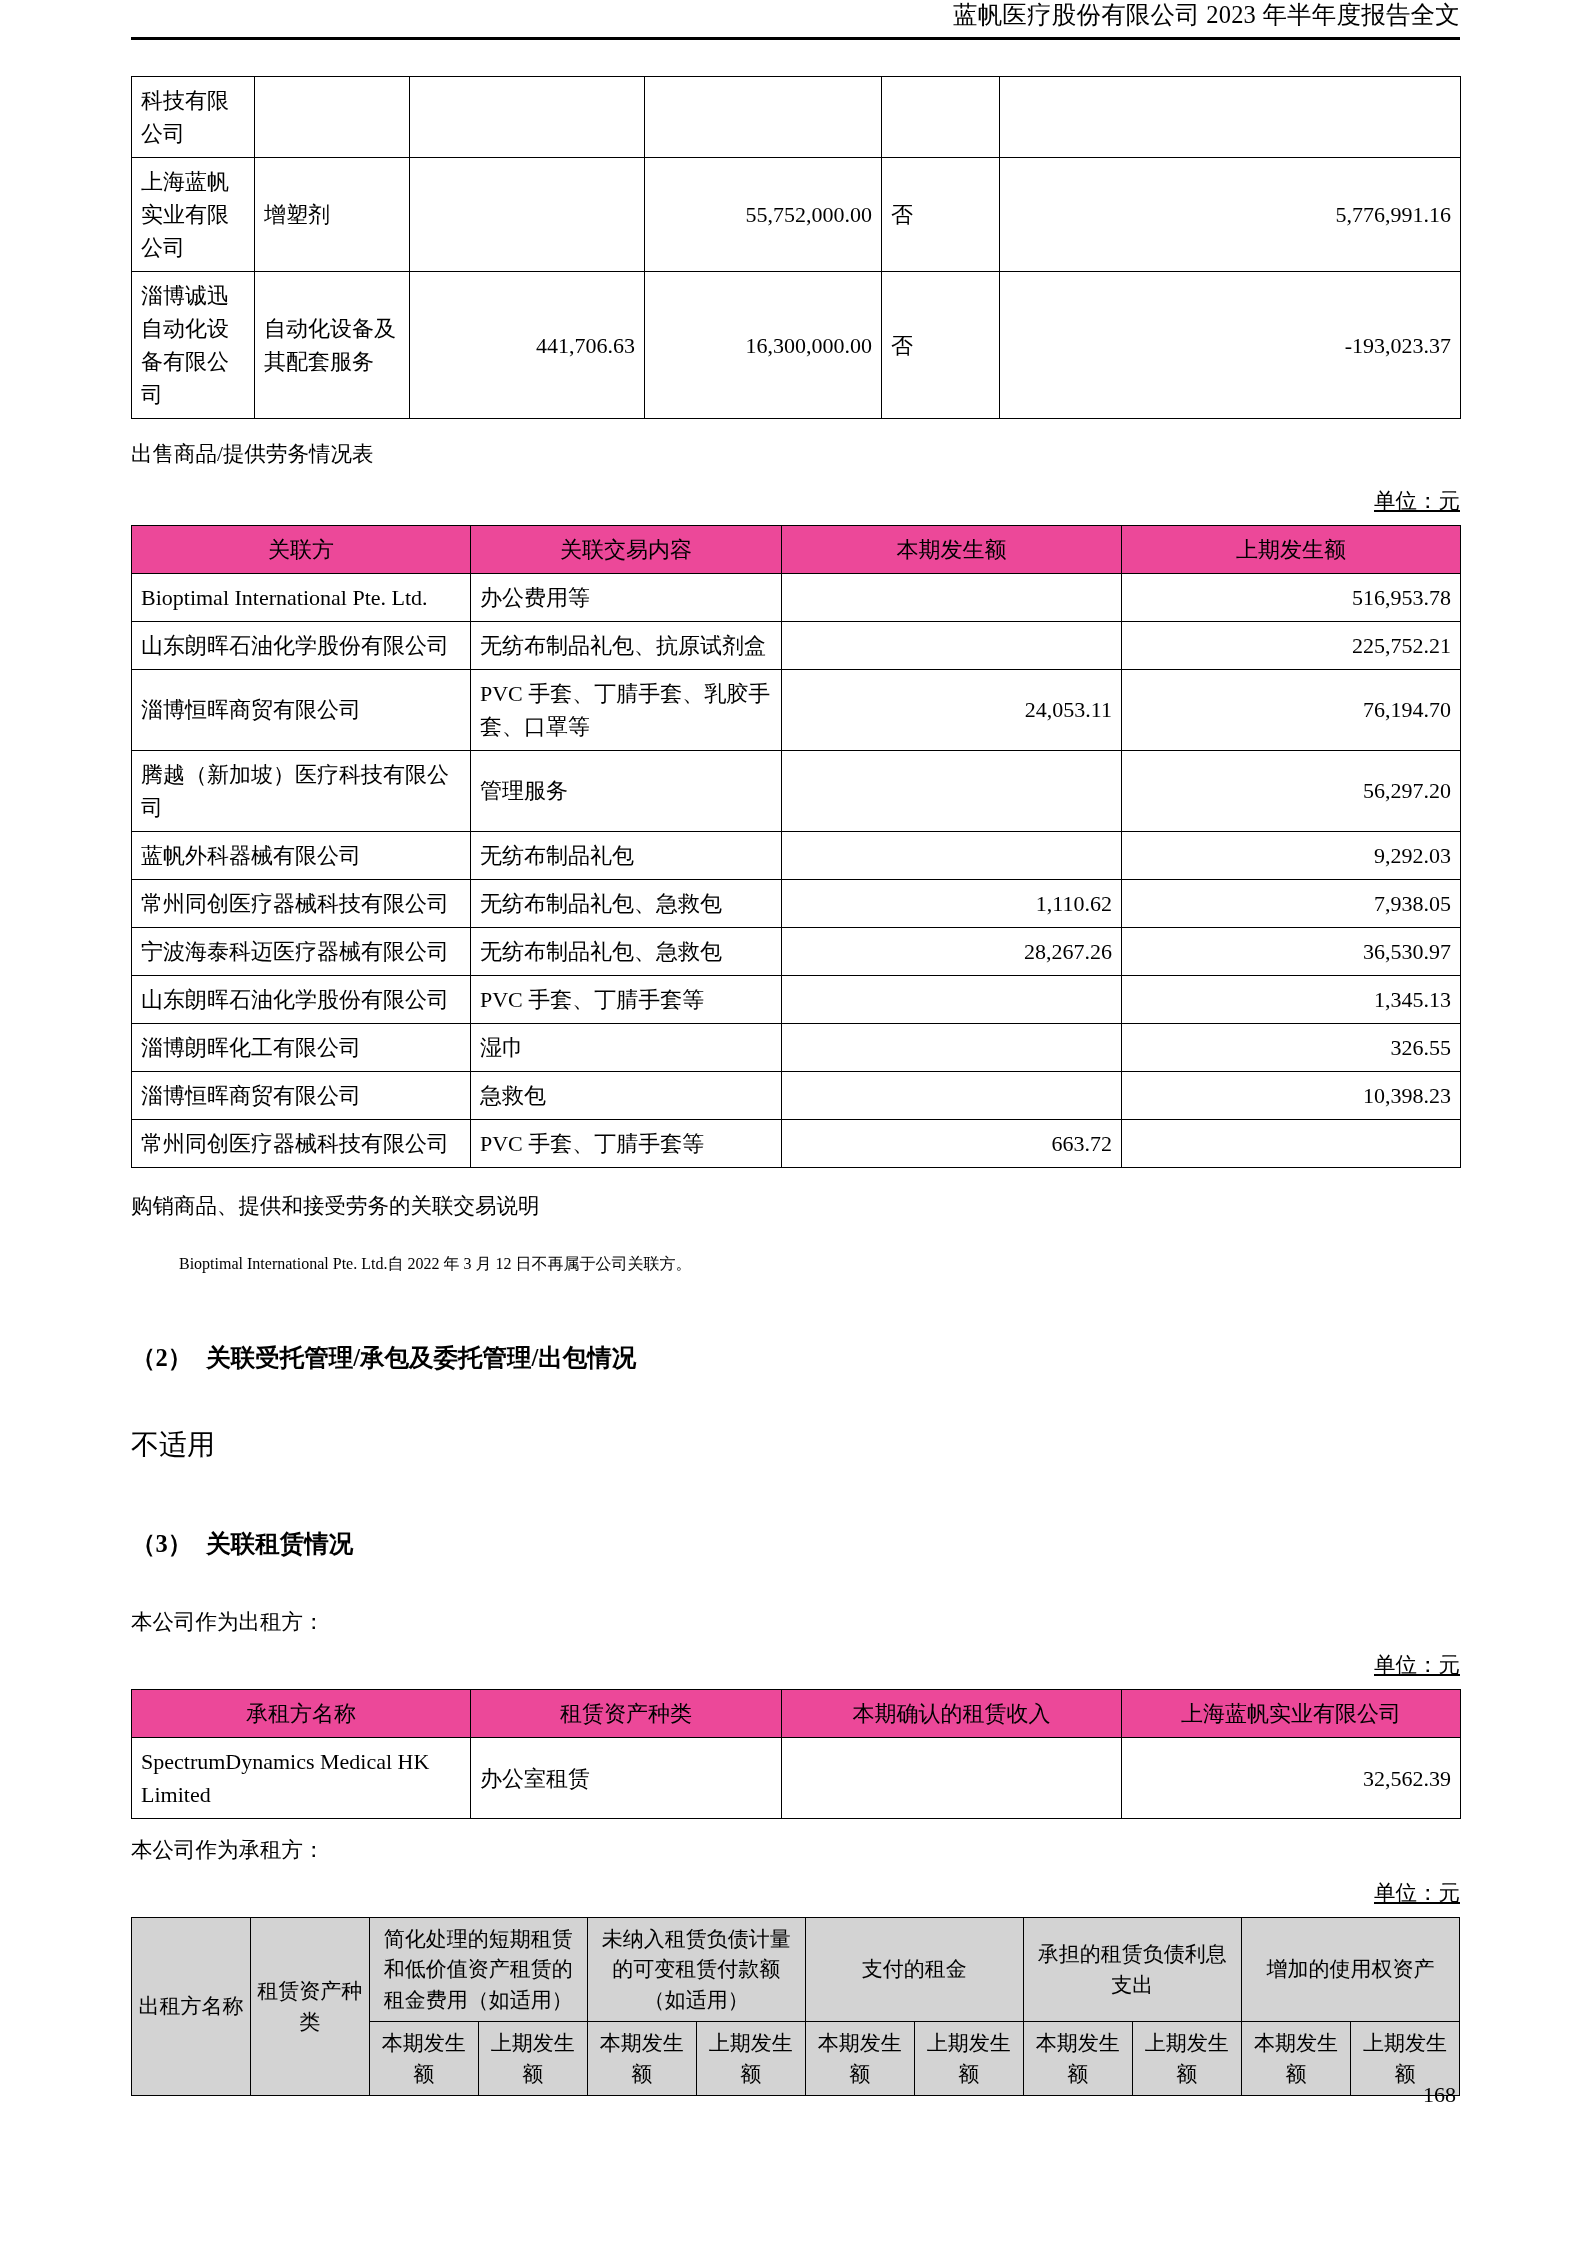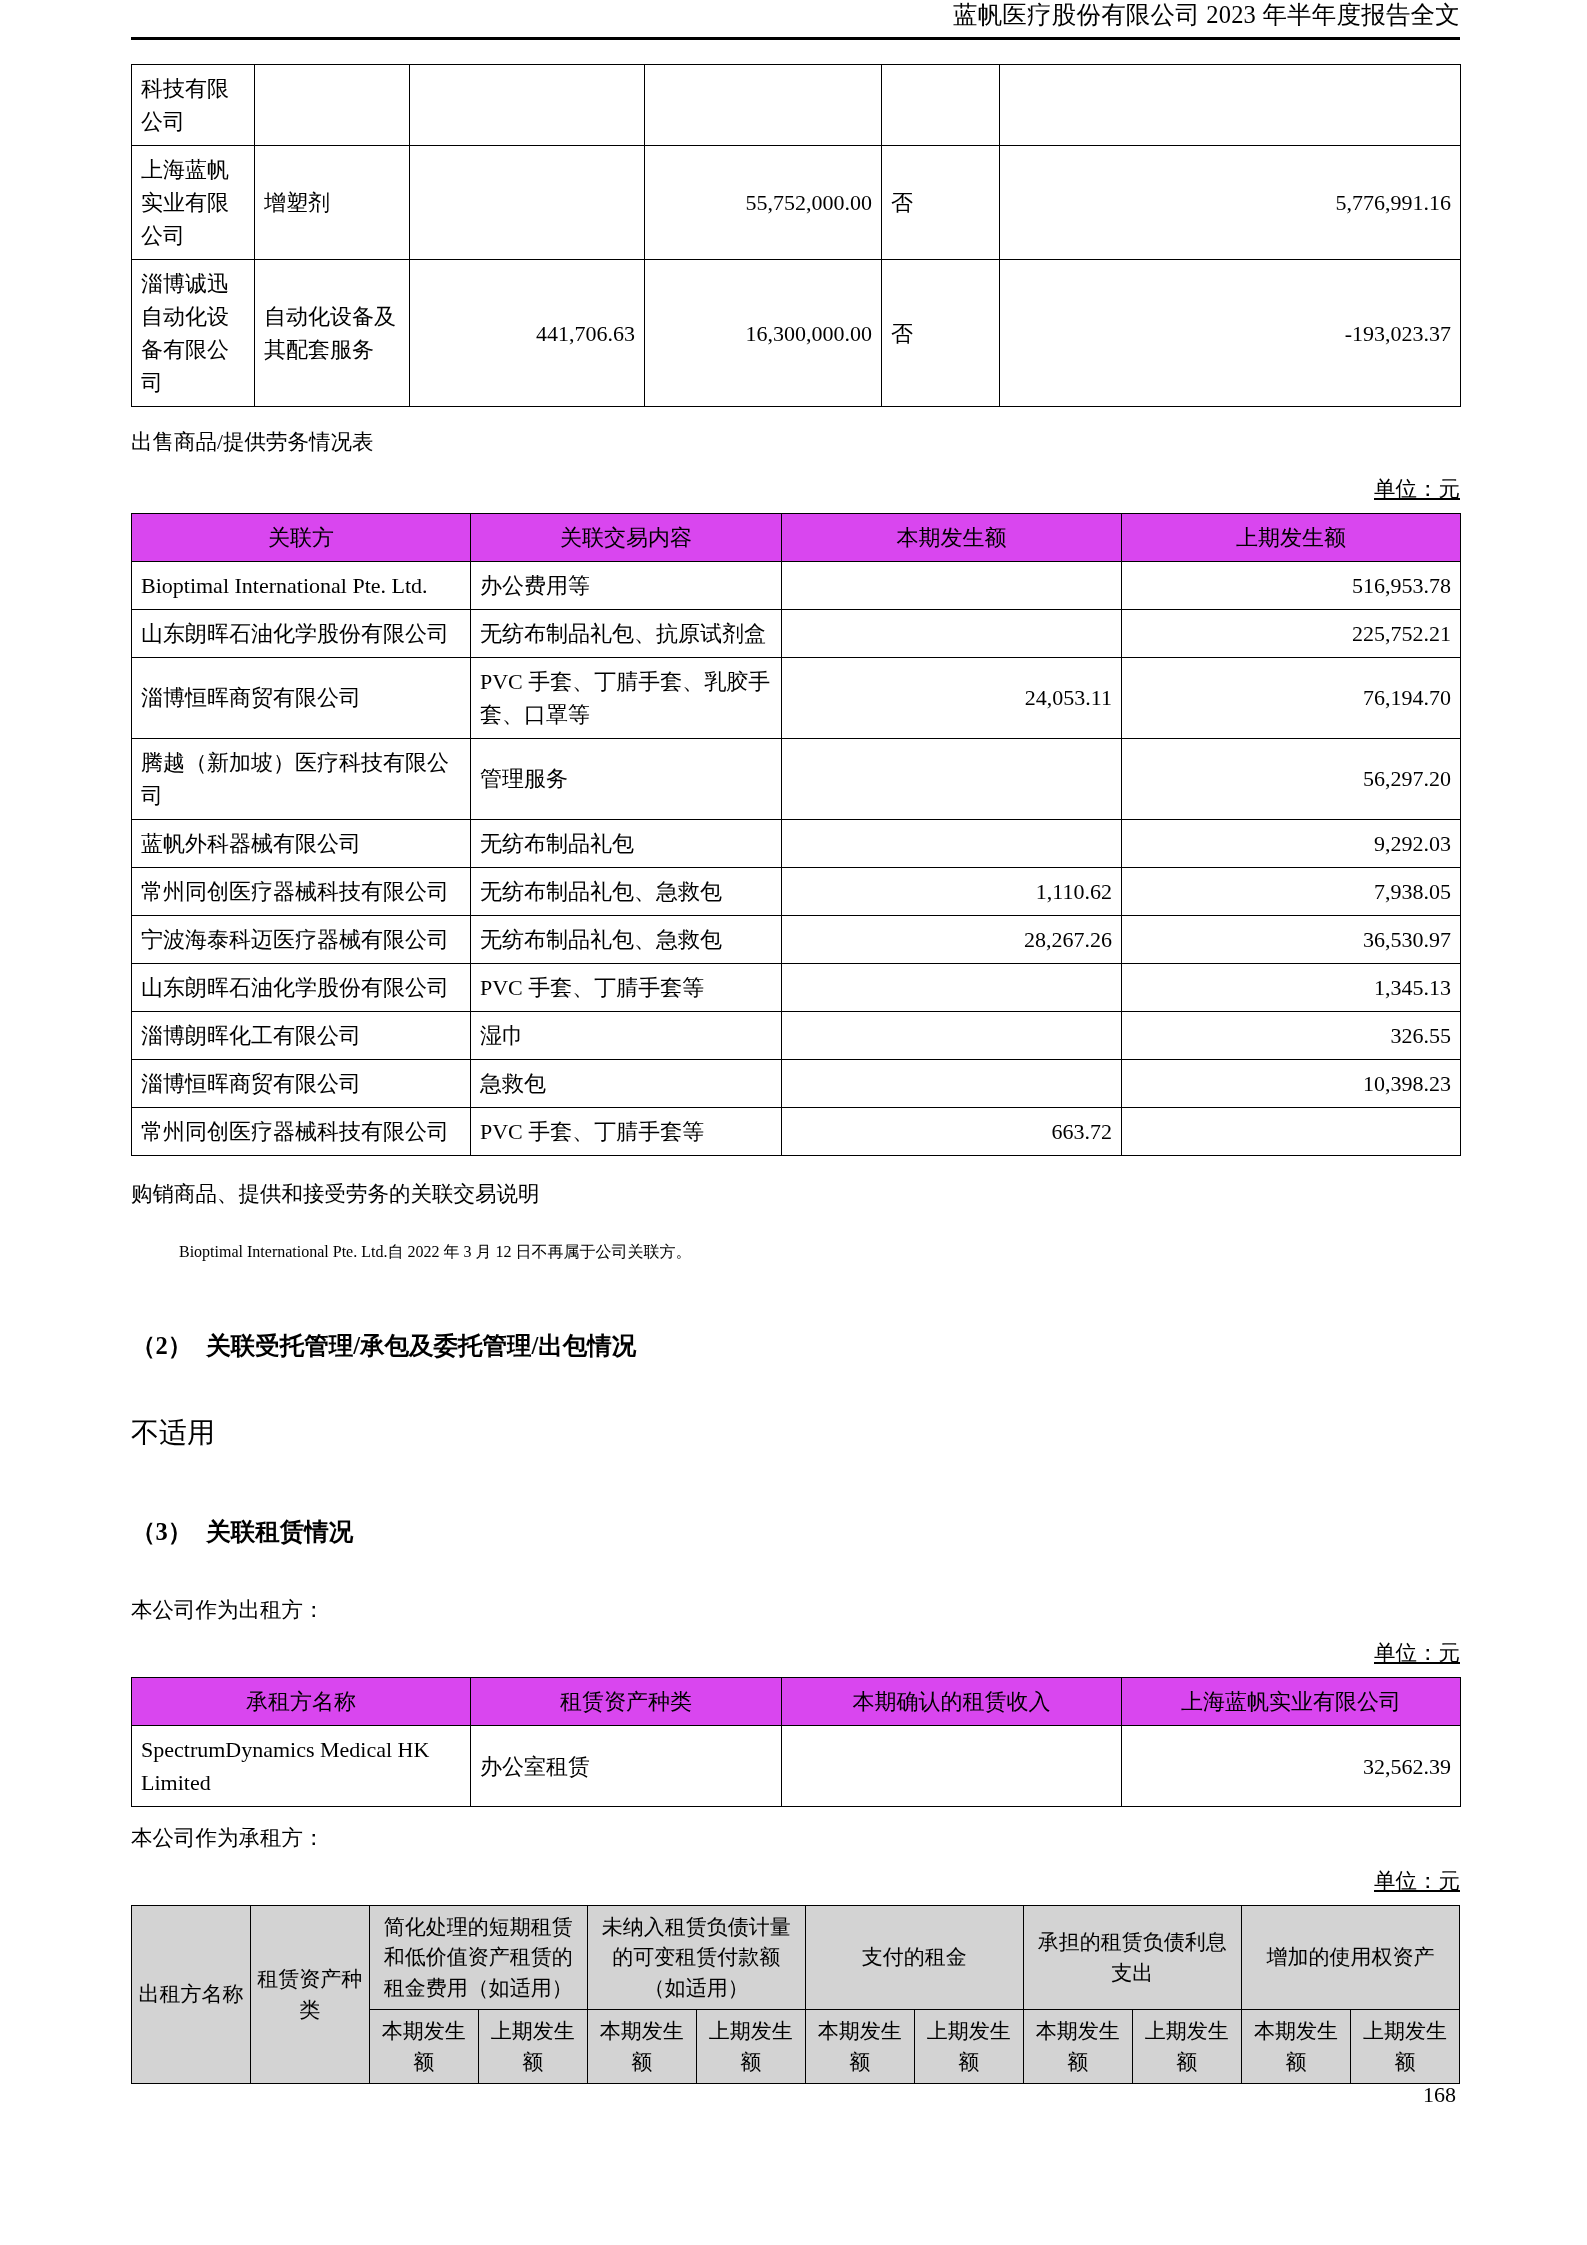--- a/index.html
+++ b/index.html
@@ -51,28 +51,28 @@
     line-height: 1.5;
   }
   table.doc-table td, table.doc-table th {
     border: 1px solid #000000;
     padding: 7px 9px;
     vertical-align: middle;
     font-weight: normal;
     word-wrap: break-word;
   }
   .th-gray {
-    background: #d946ef;
+    background: #ec4899;
     text-align: center;
   }
   .num { text-align: right; }
   .lft { text-align: left; }
 
   
-  .tbl-continued { margin-top: 24px; border-radius: 7px; }
+  .tbl-continued { margin-top: 36px; border-radius: 7px; }
   .tbl-continued td { height: 30px; }
 
   
   .caption {
     font-size: 21.5px;
     margin-top: 18px;
     line-height: 1.6;
   }
   .unit-line {
     font-size: 21.5px;

